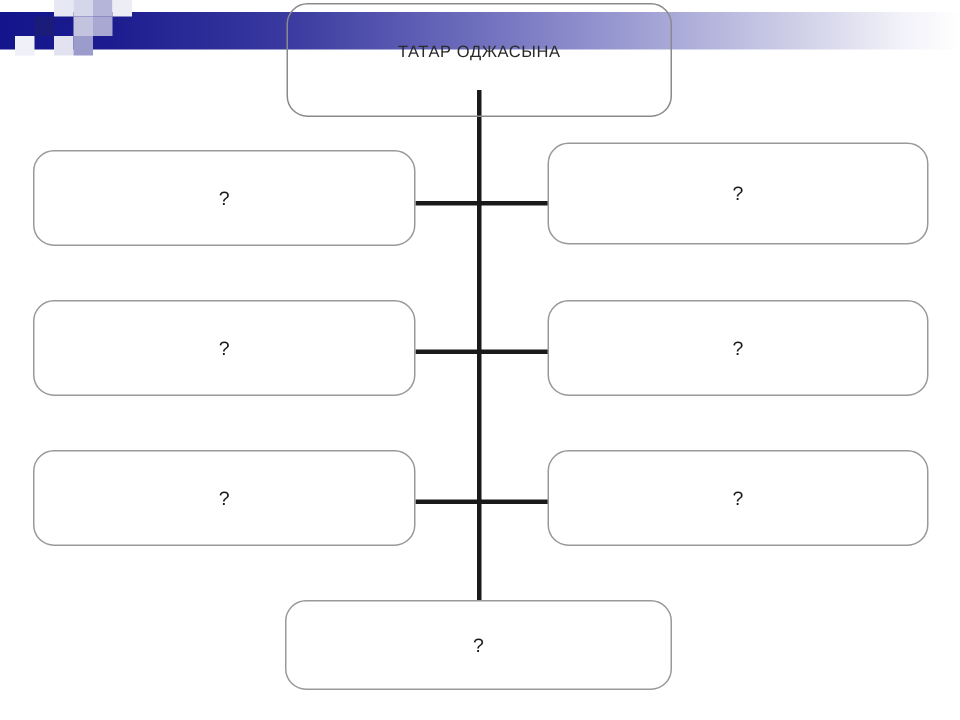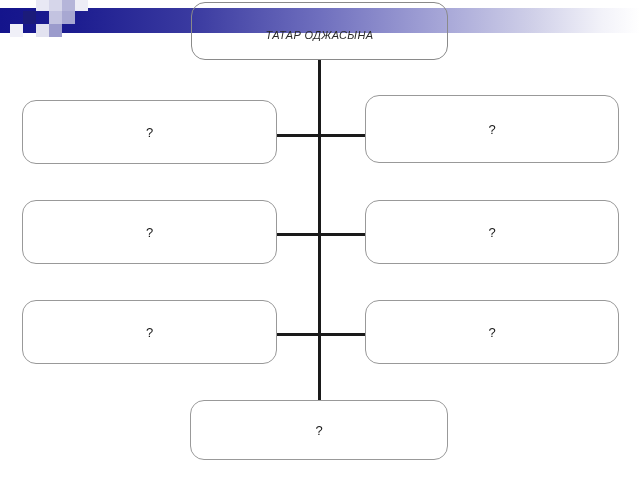--- a/index.html
+++ b/index.html
@@ -43,26 +43,25 @@
   .deco-square {
     position: absolute;
   }
 
   
   .title-box {
     position: absolute;
     left: 191px;
     top: 2px;
     width: 257px;
-    height: 58px;
+    height: 76px;
     border: 1px solid #8a8a8a;
     border-radius: 14px;
     background: transparent;
     box-sizing: border-box;
-    font-style: italic;
   }
   .title-text {
     position: absolute;
     left: 0;
     right: 0;
     top: 26px;
     text-align: center;
     font-size: 11px;
     color: #2a2a2a;
     letter-spacing: 0.4px;

